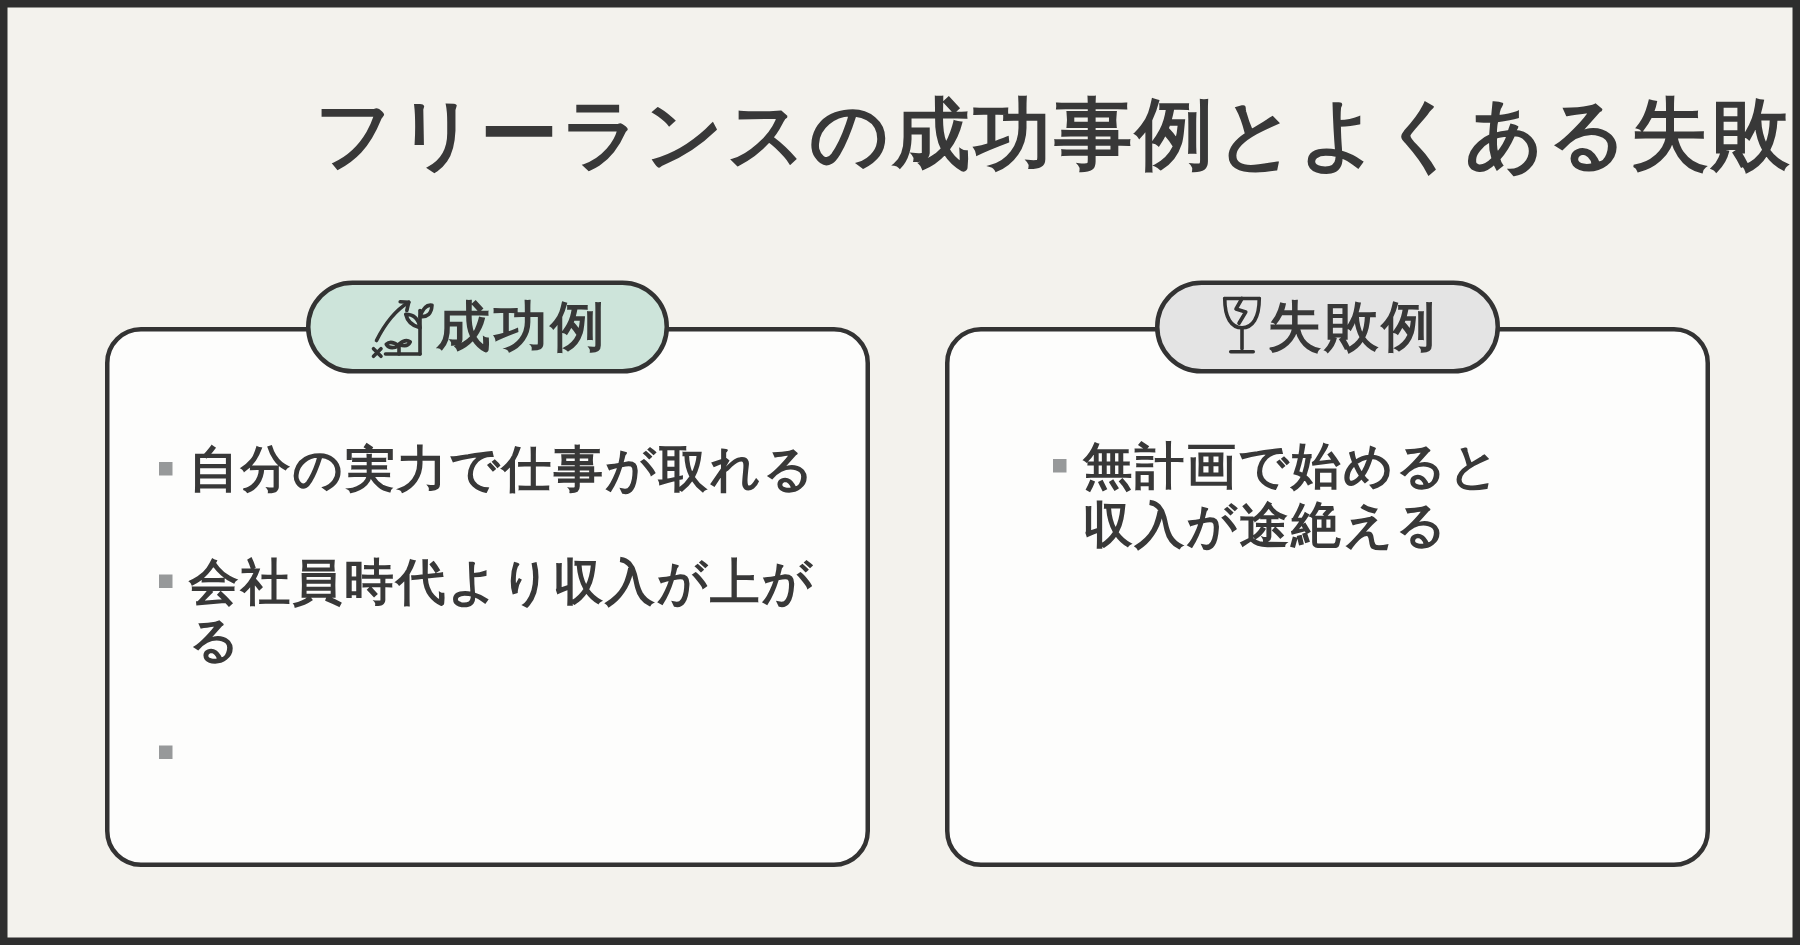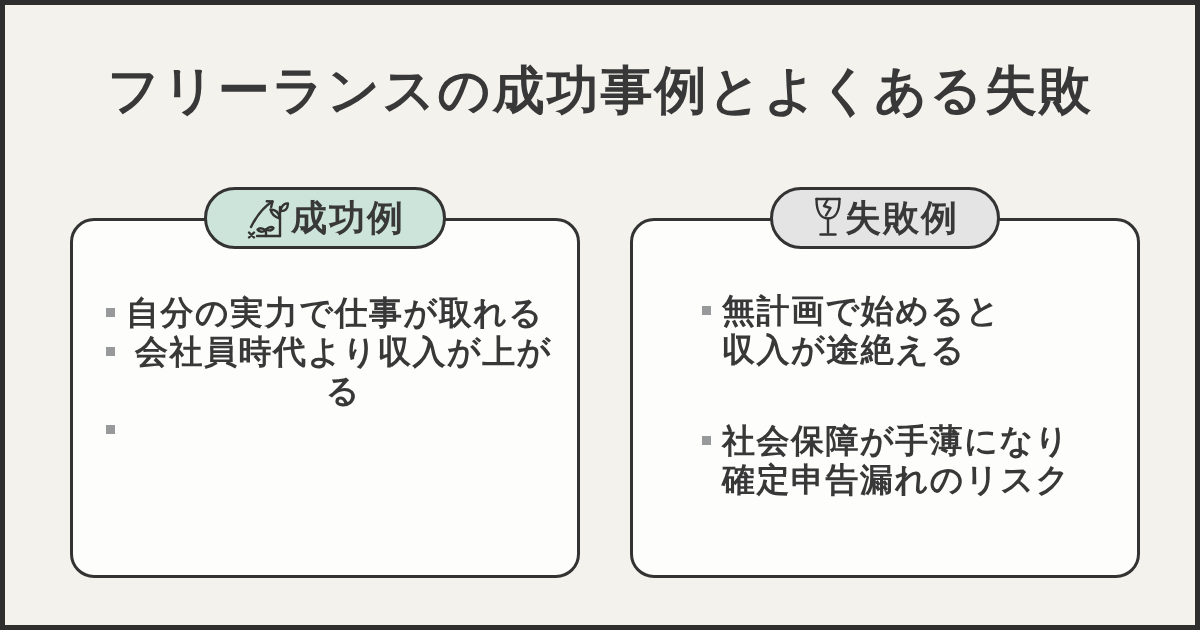--- a/index.html
+++ b/index.html
@@ -17,21 +17,21 @@
   body{
     width:1200px;height:630px;
     background:var(--background);
     border:5px solid var(--frame-border);
     position:relative;overflow:hidden;
     font-family:"Liberation Sans","DejaVu Sans",sans-serif;
     color:var(--text);
   }
   .page-title{
     position:absolute;top:56px;left:0;width:100%;
-    margin:0;text-align:center;
+    margin:0;text-align:right;
     font-size:52px;line-height:58px;font-weight:800;letter-spacing:2px;
     color:var(--text);
   }
   .card{
     position:absolute;top:213px;width:510px;height:360px;
     background:var(--card-background);
     border:3px solid var(--card-border);
     border-radius:24px;
   }
   .card-left{left:65px;}
@@ -43,21 +43,21 @@
     border-radius:999px;
     display:flex;align-items:center;
     white-space:nowrap;
   }
   .badge-success{background:var(--success-badge);}
   .badge-failure{background:var(--failure-badge);}
   .badge-label{font-size:36px;font-weight:800;letter-spacing:2px;color:var(--text);}
   .badge-icon{display:flex;align-items:center;}
   .badge-icon svg{stroke:var(--card-border);fill:none;stroke-width:2.4;stroke-linecap:round;stroke-linejoin:round;}
   .list{list-style:none;margin:0;display:flex;flex-direction:column;}
-  .list-a{padding:72px 16px 0 33px;text-align:center;}
+  .list-a{padding:72px 16px 0 33px;gap:36px;}
   .list-b{padding:70px 16px 0 69px;gap:52px;}
   .list-item{display:flex;align-items:flex-start;gap:11px;}
   .bullet-square{width:9px;height:9px;background:var(--bullet);margin-top:15px;flex:none;}
   .item-text{
     font-size:33px;line-height:39px;font-weight:800;letter-spacing:1.5px;
     color:var(--text);white-space:pre-line;
   }
 </style>
 </head>
 <body>
@@ -109,19 +109,14 @@
       </svg>
     </span>
     <span class="badge-label">失敗例</span>
   </div>
   <ul class="list list-b">
     <li class="list-item">
       <span class="bullet-square"></span>
       <span class="item-text">無計画で始めると
 収入が途絶える</span>
     </li>
-    <li class="list-item">
-      <span class="bullet-square"></span>
-      <span class="item-text">社会保障が手薄になり
-確定申告漏れのリスク</span>
-    </li>
   </ul>
 </section>
 
 </body></html>

